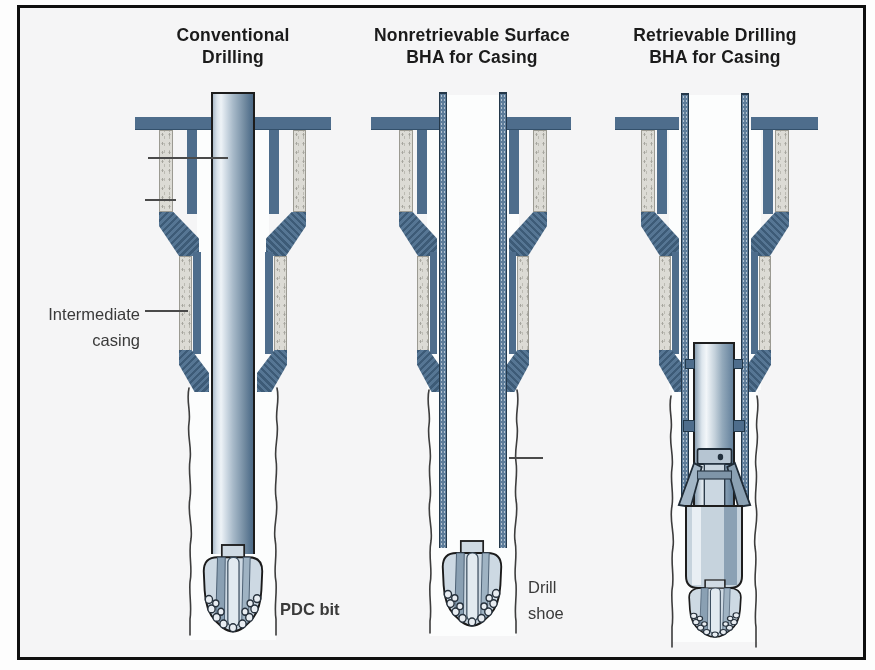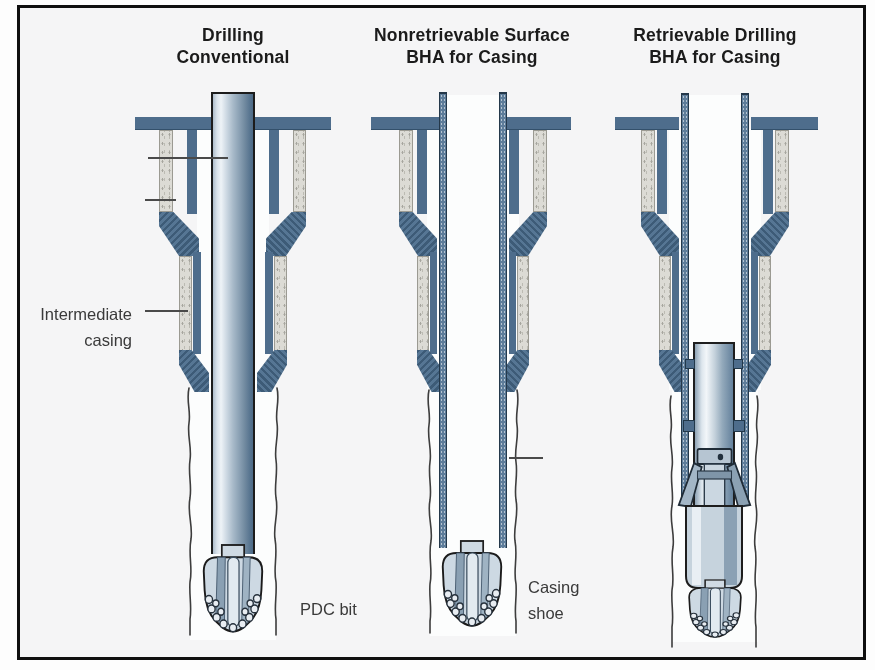--- a/index.html
+++ b/index.html
@@ -39,22 +39,22 @@
   .latch{position:absolute;background:#4e6d8c;border:1px solid #22384a;box-sizing:border-box;}
   svg.overlay{position:absolute;left:0;top:0;}
 </style>
 </head>
 <body>
 
 <div class="canvas">
   <div class="frame"></div>
 
   <div class="title" style="left:133px;top:24px;width:200px;">
+    <div>Conventional</div>
     <div>Drilling</div>
-    <div>Conventional</div>
   </div>
   <div class="title" style="left:352px;top:24px;width:240px;">
     <div>Nonretrievable Surface</div>
     <div>BHA for Casing</div>
   </div>
   <div class="title" style="left:595px;top:24px;width:240px;">
     <div>Retrievable Drilling</div>
     <div>BHA for Casing</div>
   </div>
 
@@ -172,21 +172,21 @@
       <rect x="692" y="507" width="9" height="78" fill="#e9eff4"></rect>
       <rect x="724" y="507" width="13" height="78" fill="#8ba1b4"></rect>
     </g>
     <use href="#pdc-bit-shape" transform="translate(677,580) scale(0.76,0.62)"></use>
   </svg>
 
   <div class="leader" style="left:148px;top:157px;width:80px;"></div>
 
   <div class="leader" style="left:145px;top:199px;width:31px;"></div>
 
-  <div class="label r" style="left:20px;top:301px;width:112px;text-align:right;">Intermediate casing</div>
+  <div class="label r" style="left:28px;top:301px;width:112px;text-align:right;">Intermediate casing</div>
   <div class="leader" style="left:145px;top:310px;width:43px;"></div>
 
-  <div class="label" style="left:300px;top:596px;width:80px;">PDC bit</div>
+  <div class="label" style="left:280px;top:596px;width:80px;font-weight:bold;">PDC bit</div>
 
   <div class="leader" style="left:509px;top:457px;width:34px;"></div>
 
-  <div class="label" style="left:528px;top:574px;width:56px;">Casing shoe</div>
+  <div class="label" style="left:528px;top:574px;width:56px;">Drill shoe</div>
 </div>
 
 </body></html>

